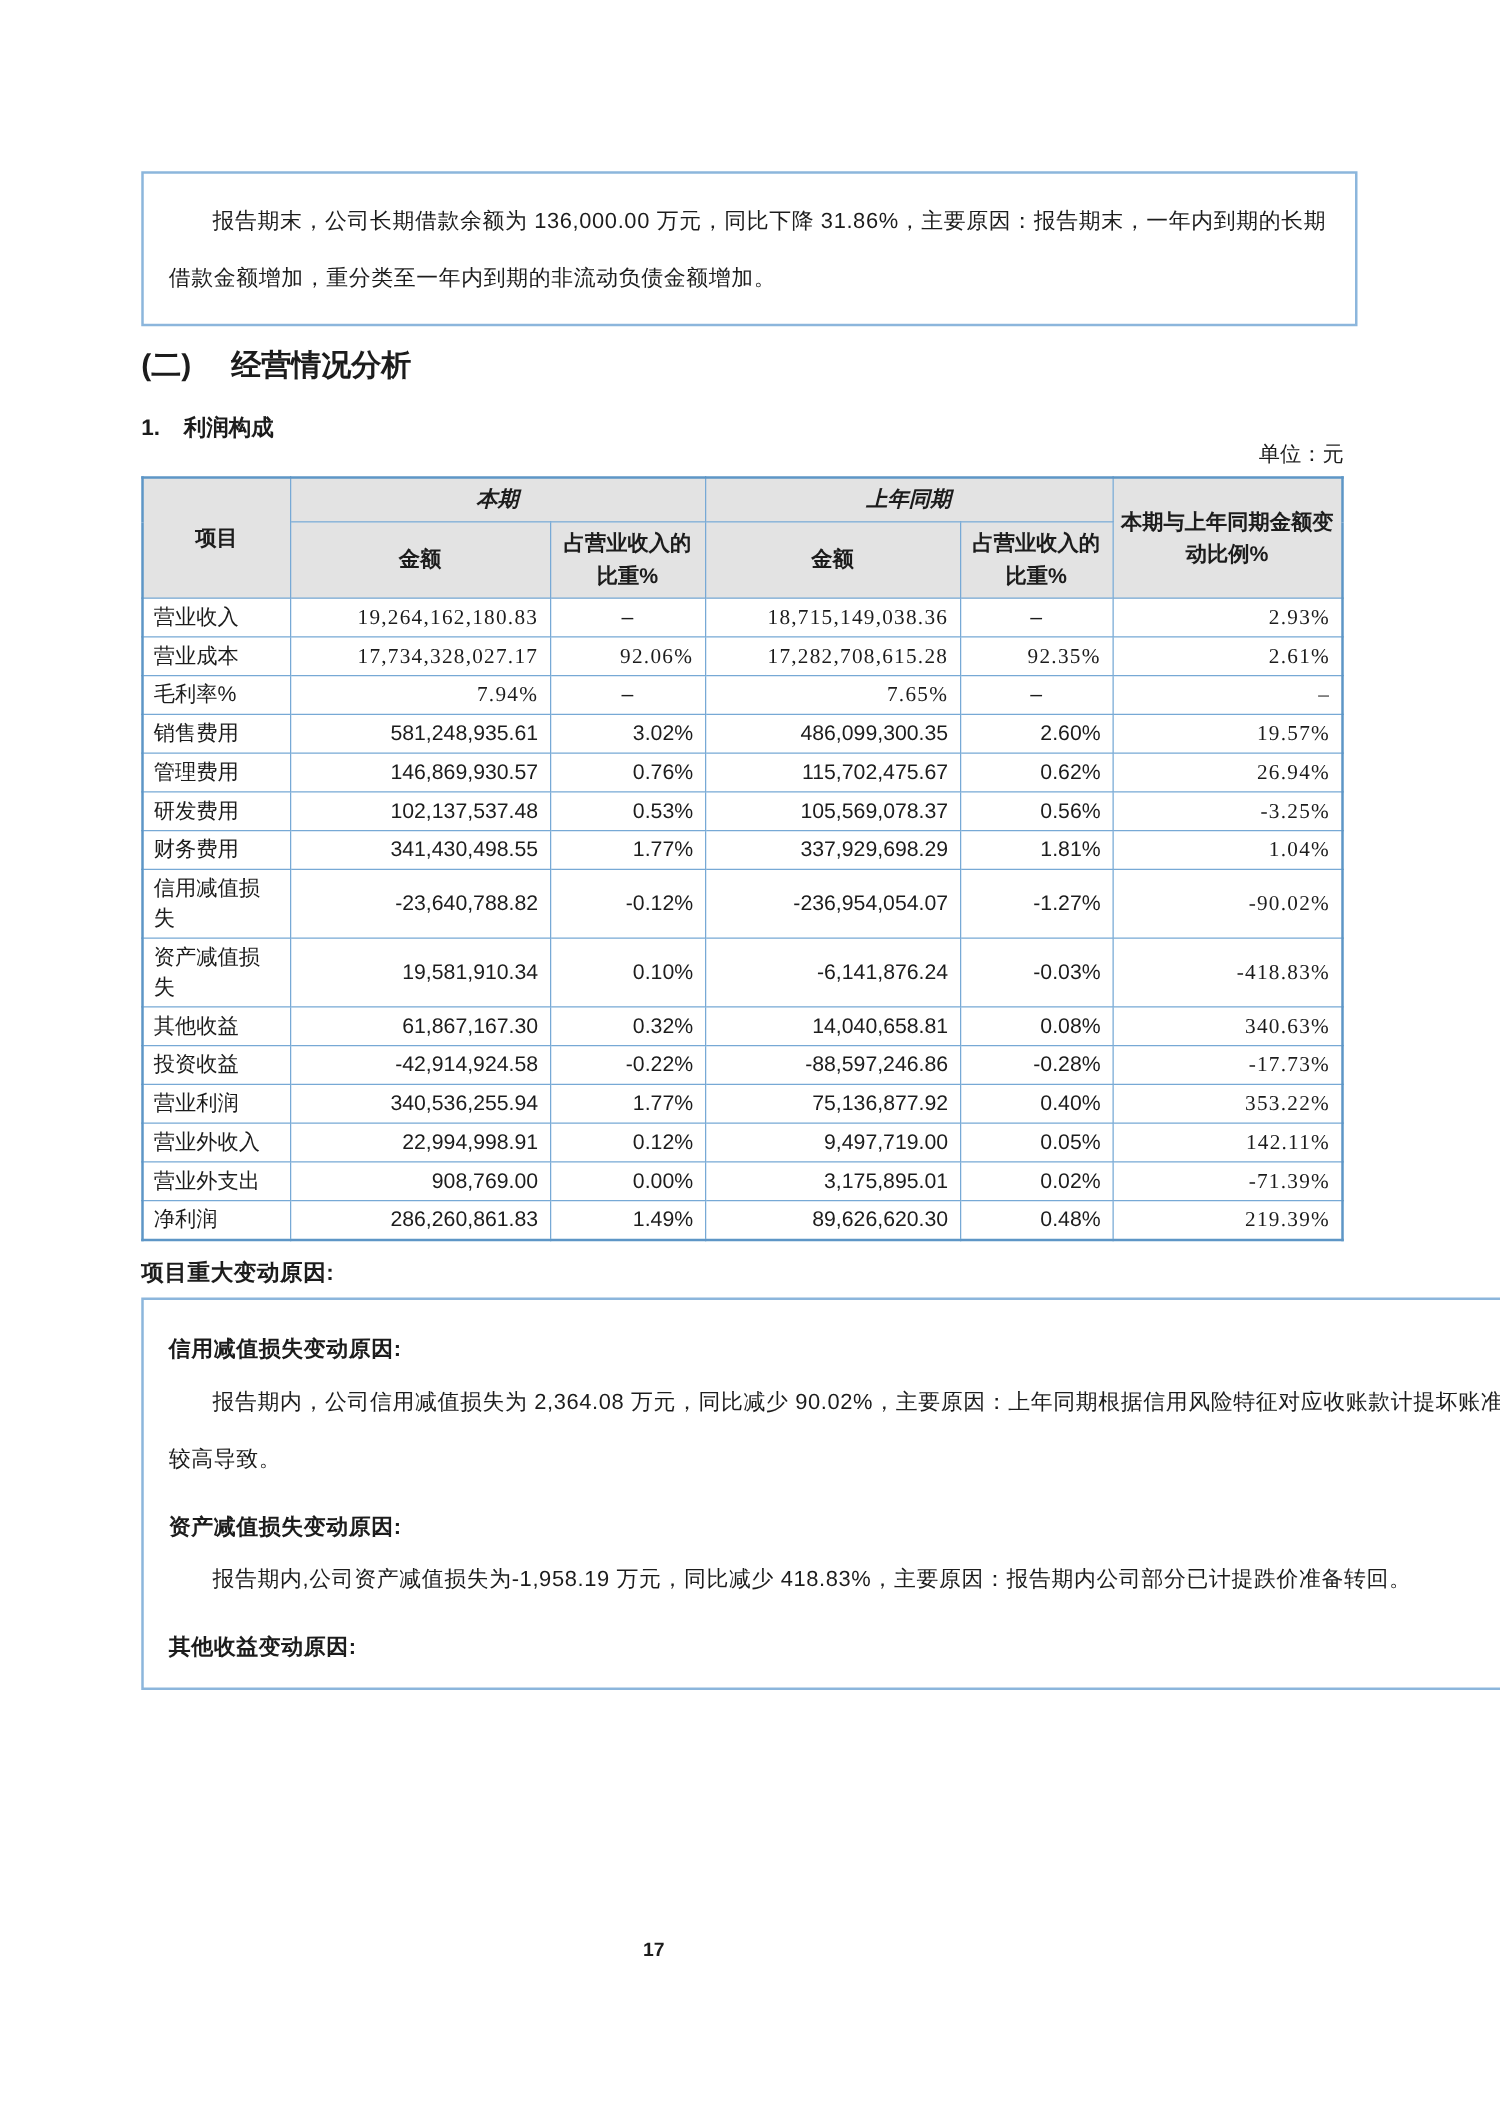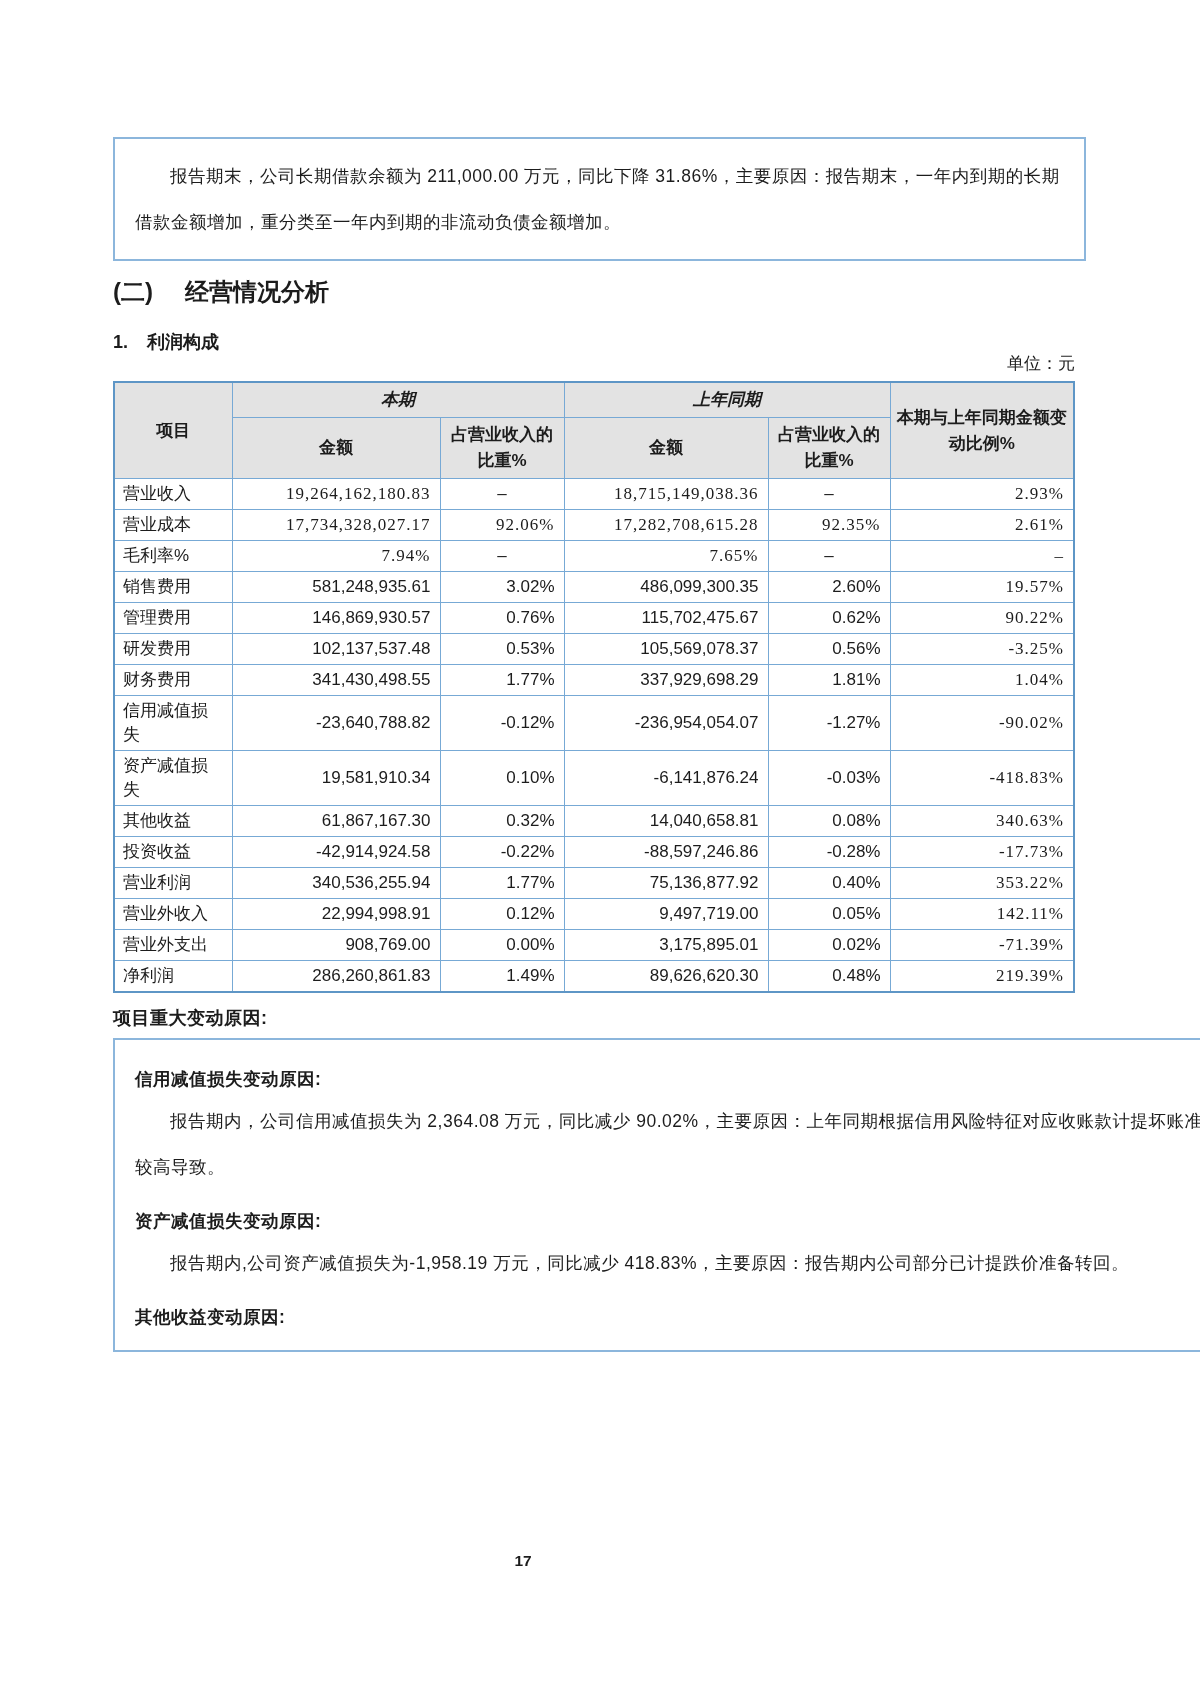--- a/index.html
+++ b/index.html
@@ -59,21 +59,21 @@
   }
   .rtitle{font-size:17.5px;font-weight:bold;margin:14px 0 0 0;line-height:34px;letter-spacing:0.5px;}
   .rbody{font-size:17.5px;text-indent:2em;line-height:46px;margin:2px 0 0 0;letter-spacing:0.5px;}
 
   .page-num{top:1552px;left:0;width:1046px;text-align:center;font-size:15.5px;font-weight:bold;}
 </style>
 </head>
 <body>
 
 <div class="abs top-box">
-  <p>报告期末，公司长期借款余额为 211,000.00 万元，同比下降 31.86%，主要原因：报告期末，一年内到期的长期借款金额增加，重分类至一年内到期的非流动负债金额增加。</p>
+  <p>报告期末，公司长期借款余额为 136,000.00 万元，同比下降 31.86%，主要原因：报告期末，一年内到期的长期借款金额增加，重分类至一年内到期的非流动负债金额增加。</p>
 </div>
 
 <div class="abs h-section">
   <span class="num">(二)</span><span>经营情况分析</span>
 </div>
 <div class="abs h-sub">
   <span class="num">1.</span><span>利润构成</span>
 </div>
 <div class="abs unit">单位：元</div>
 
@@ -133,21 +133,21 @@
           <td class="c-num">486,099,300.35</td>
           <td class="c-num">2.60%</td>
           <td class="c-num serif">19.57%</td>
         </tr>
         <tr>
           <td class="c-item">管理费用</td>
           <td class="c-num">146,869,930.57</td>
           <td class="c-num">0.76%</td>
           <td class="c-num">115,702,475.67</td>
           <td class="c-num">0.62%</td>
-          <td class="c-num serif">90.22%</td>
+          <td class="c-num serif">26.94%</td>
         </tr>
         <tr>
           <td class="c-item">研发费用</td>
           <td class="c-num">102,137,537.48</td>
           <td class="c-num">0.53%</td>
           <td class="c-num">105,569,078.37</td>
           <td class="c-num">0.56%</td>
           <td class="c-num serif">-3.25%</td>
         </tr>
         <tr>

